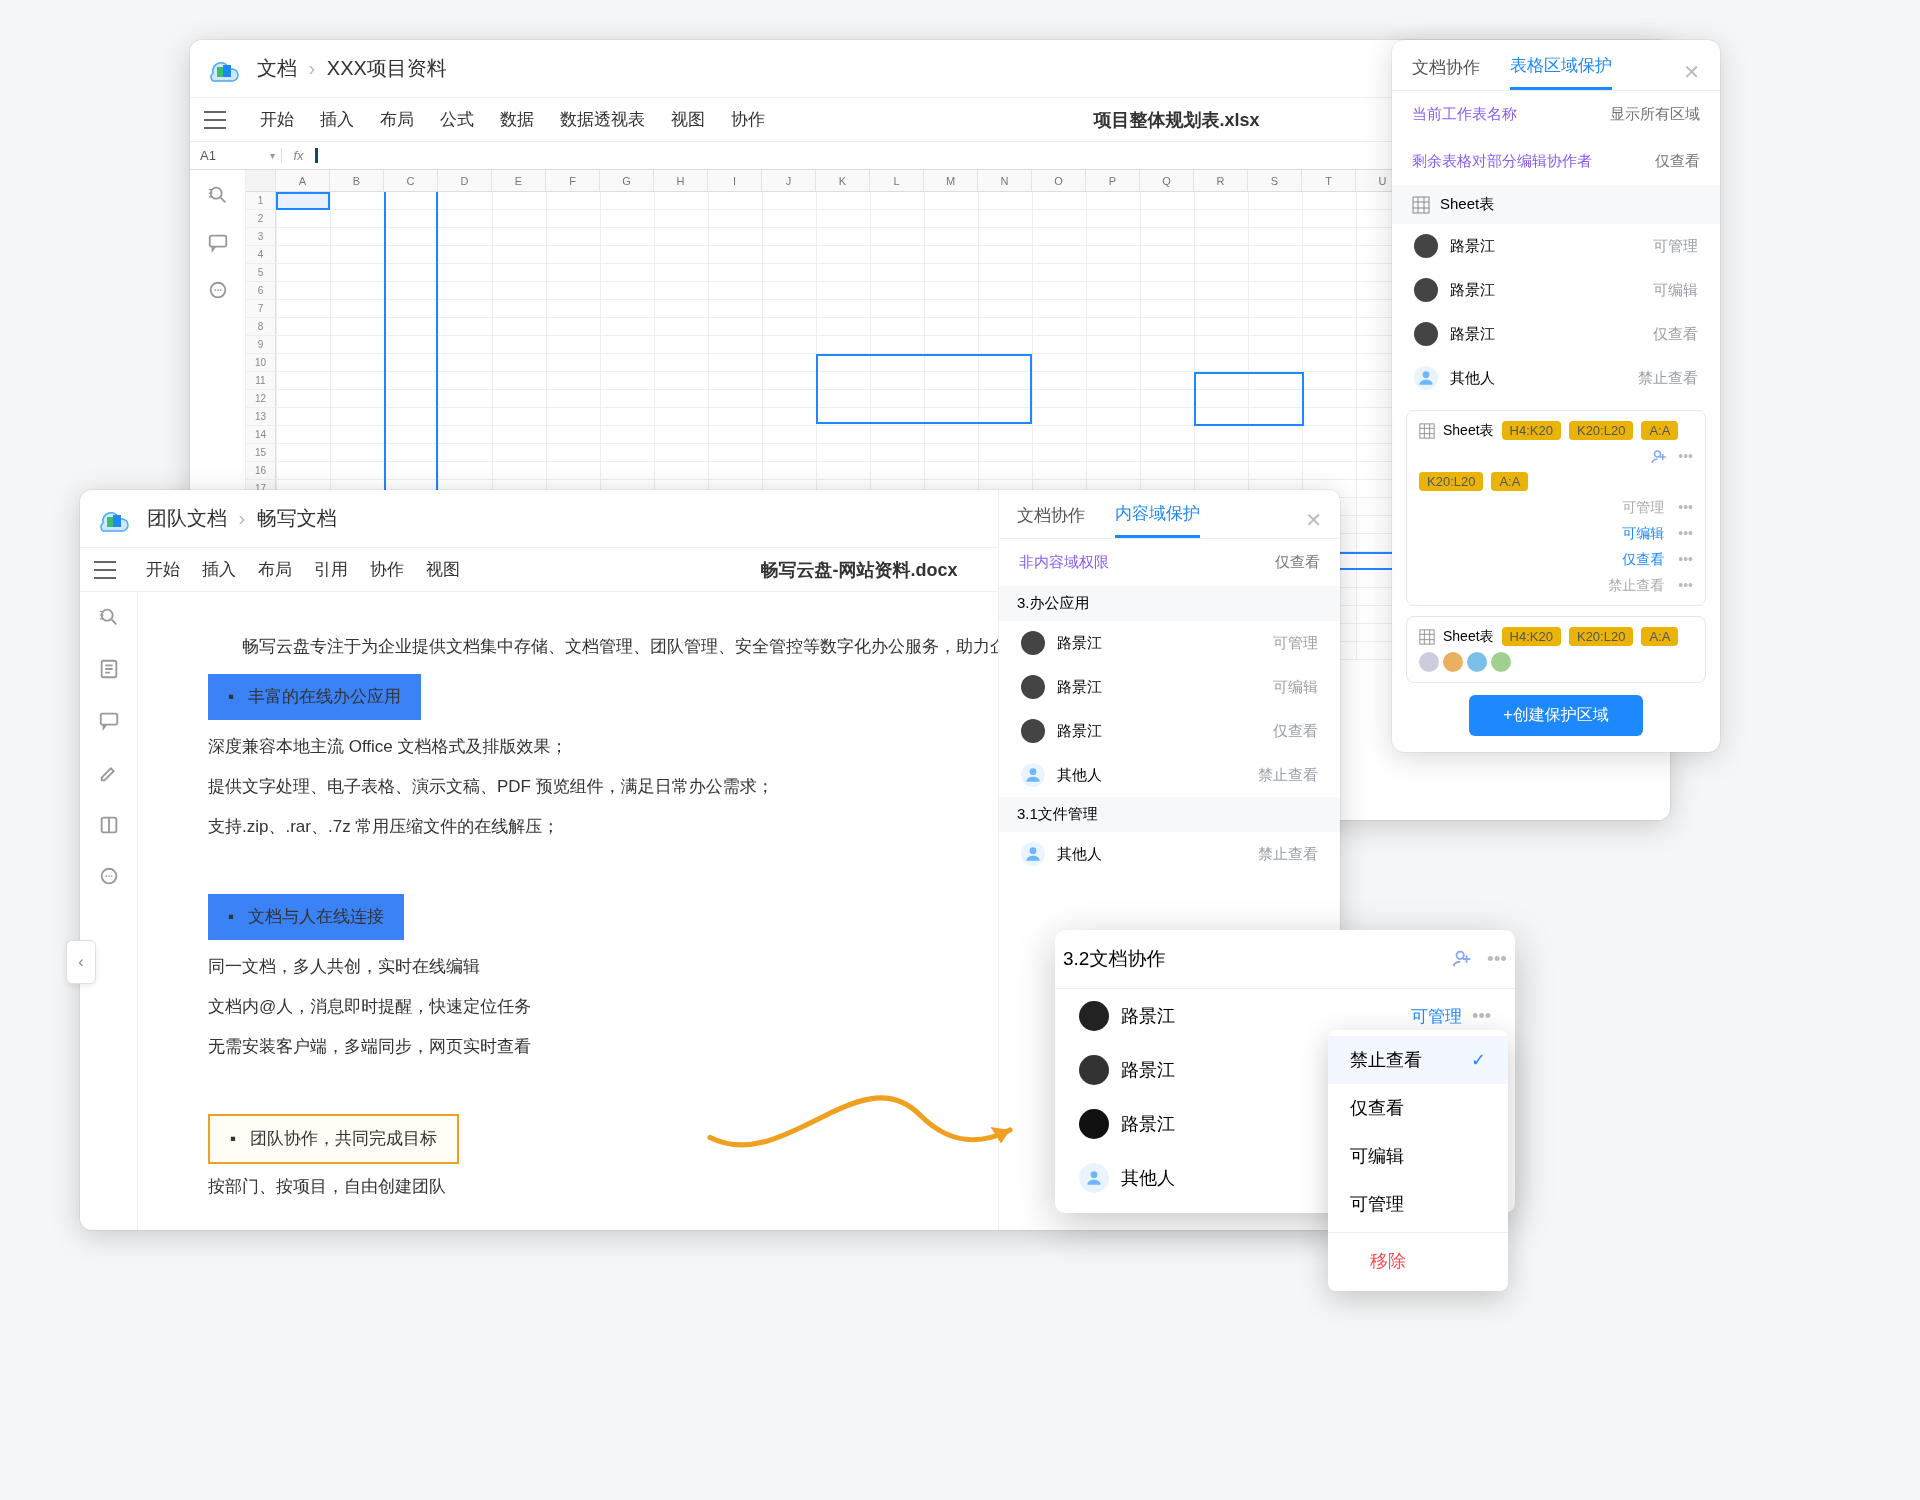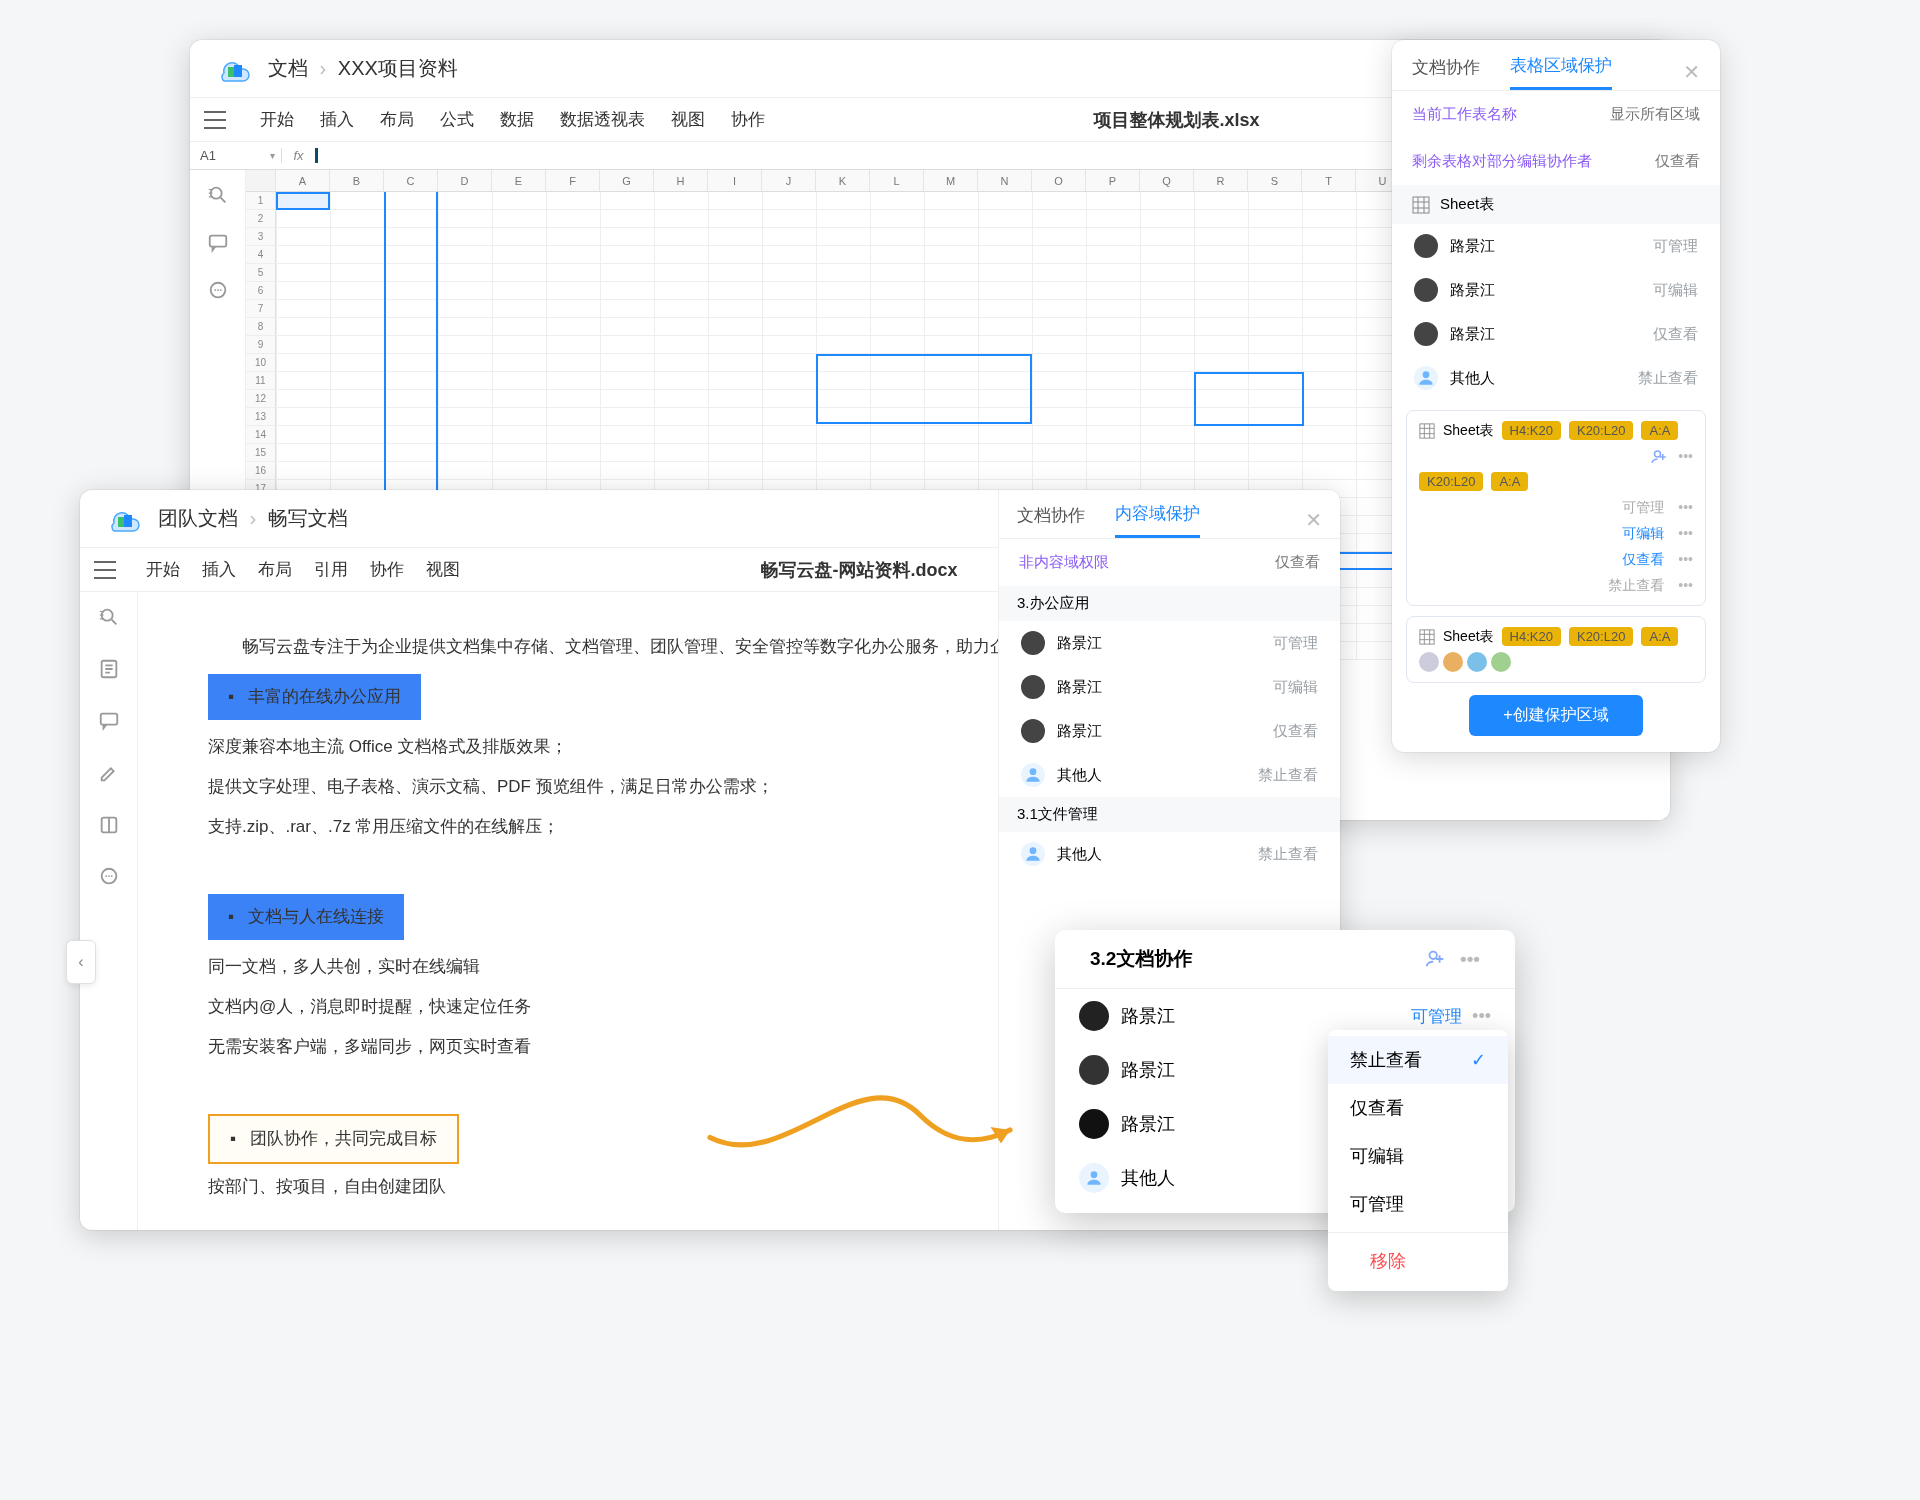--- a/index.html
+++ b/index.html
@@ -3,21 +3,21 @@
 <meta charset="utf-8">
 <style>
 * { box-sizing: border-box; margin: 0; padding: 0; font-family: "Microsoft YaHei", "PingFang SC", Arial, sans-serif; }
 body { background: #f5f6f7; width: 1920px; height: 1500px; position: relative; overflow: hidden; }
 
 
 .window { position: absolute; background: #fff; border-radius: 12px; box-shadow: 0 6px 30px rgba(0,0,0,0.18), 0 0 0 1px rgba(0,0,0,0.05); overflow: hidden; }
 
 
 #win-sheet { left: 190px; top: 40px; width: 1480px; height: 780px; }
-.titlebar { display: flex; align-items: center; height: 58px; padding: 0 24px; border-bottom: 1px solid #eee; }
+.titlebar { display: flex; align-items: center; height: 58px; padding: 0 13px; border-bottom: 1px solid #eee; }
 .logo { width: 40px; height: 28px; margin-right: 14px; }
 .bc { font-size: 20px; color: #333; }
 .bc .sep { color: #bbb; margin: 0 6px; }
 .star { margin-left: auto; width: 22px; height: 22px; color: #ccc; }
 
 .menubar { display: flex; align-items: center; height: 44px; padding: 0 14px; gap: 26px; font-size: 17px; color: #333; border-bottom: 1px solid #eee; }
 .menubar .burger { width: 22px; height: 18px; display: flex; flex-direction: column; justify-content: space-between; margin-right: 8px; }
 .menubar .burger div { height: 2px; background: #666; }
 .doc-title { margin-left: auto; margin-right: auto; font-weight: 600; font-size: 18px; }
 .collab-btn { background: #3bbf3b; color: #fff; padding: 6px 18px; border-radius: 4px; font-size: 16px; }
@@ -86,21 +86,21 @@
 .bullet-box{ background:#3b82f6; padding:6px 20px; margin:10px 0; width:fit-content;}
 .bullet-box::before{content:"▪"; margin-right:14px;}
 .hl-box{ border:2px solid #f0a020; background:#fffdf6; padding:6px 20px; width:fit-content; margin:10px 0 6px;}
 .hl-box::before{content:"▪"; margin-right:14px;}
 #win-doc .dp{ position:absolute; top:0; right:0; width:342px; height:100%; background:#fff; border-left:1px solid #eee;}
 .dp .panel-tabs{padding:12px 18px 0;}
 .dp .sub{ background:#f7f8fa; padding:8px 18px; font-size:15px;}
 
 
 #popup{ position:absolute; left:1055px; top:930px; width:460px; background:#fff; border-radius:10px; box-shadow:0 10px 40px rgba(0,0,0,0.22); z-index:40; padding-bottom:8px;}
-#popup .ph{ display:flex; align-items:center; padding:16px 35px; font-size:19px; font-weight:700;}
+#popup .ph{ display:flex; align-items:center; padding:16px 8px; font-size:19px; font-weight:400;}
 #popup .ph .actions{margin-left:auto; display:flex; gap:14px; color:#86a8ff;}
 #popup .user-row{ padding:12px 24px; font-size:18px;}
 #popup .user-row .avatar{width:30px;height:30px;}
 #popup .user-row .perm.blue{color:#1e88ff; font-size:17px;}
 #popup .user-row .dots{margin-left:10px;color:#bbb;}
 #popup .others-ic{width:30px;height:30px;font-size:17px;}
 
 
 #perm-menu{ position:absolute; left:1328px; top:1030px; width:180px; background:#fff; border-radius:8px; box-shadow:0 8px 30px rgba(0,0,0,0.2); z-index:50; padding:6px 0; font-size:18px;}
 #perm-menu .mi{ padding:12px 22px; display:flex; align-items:center;}

